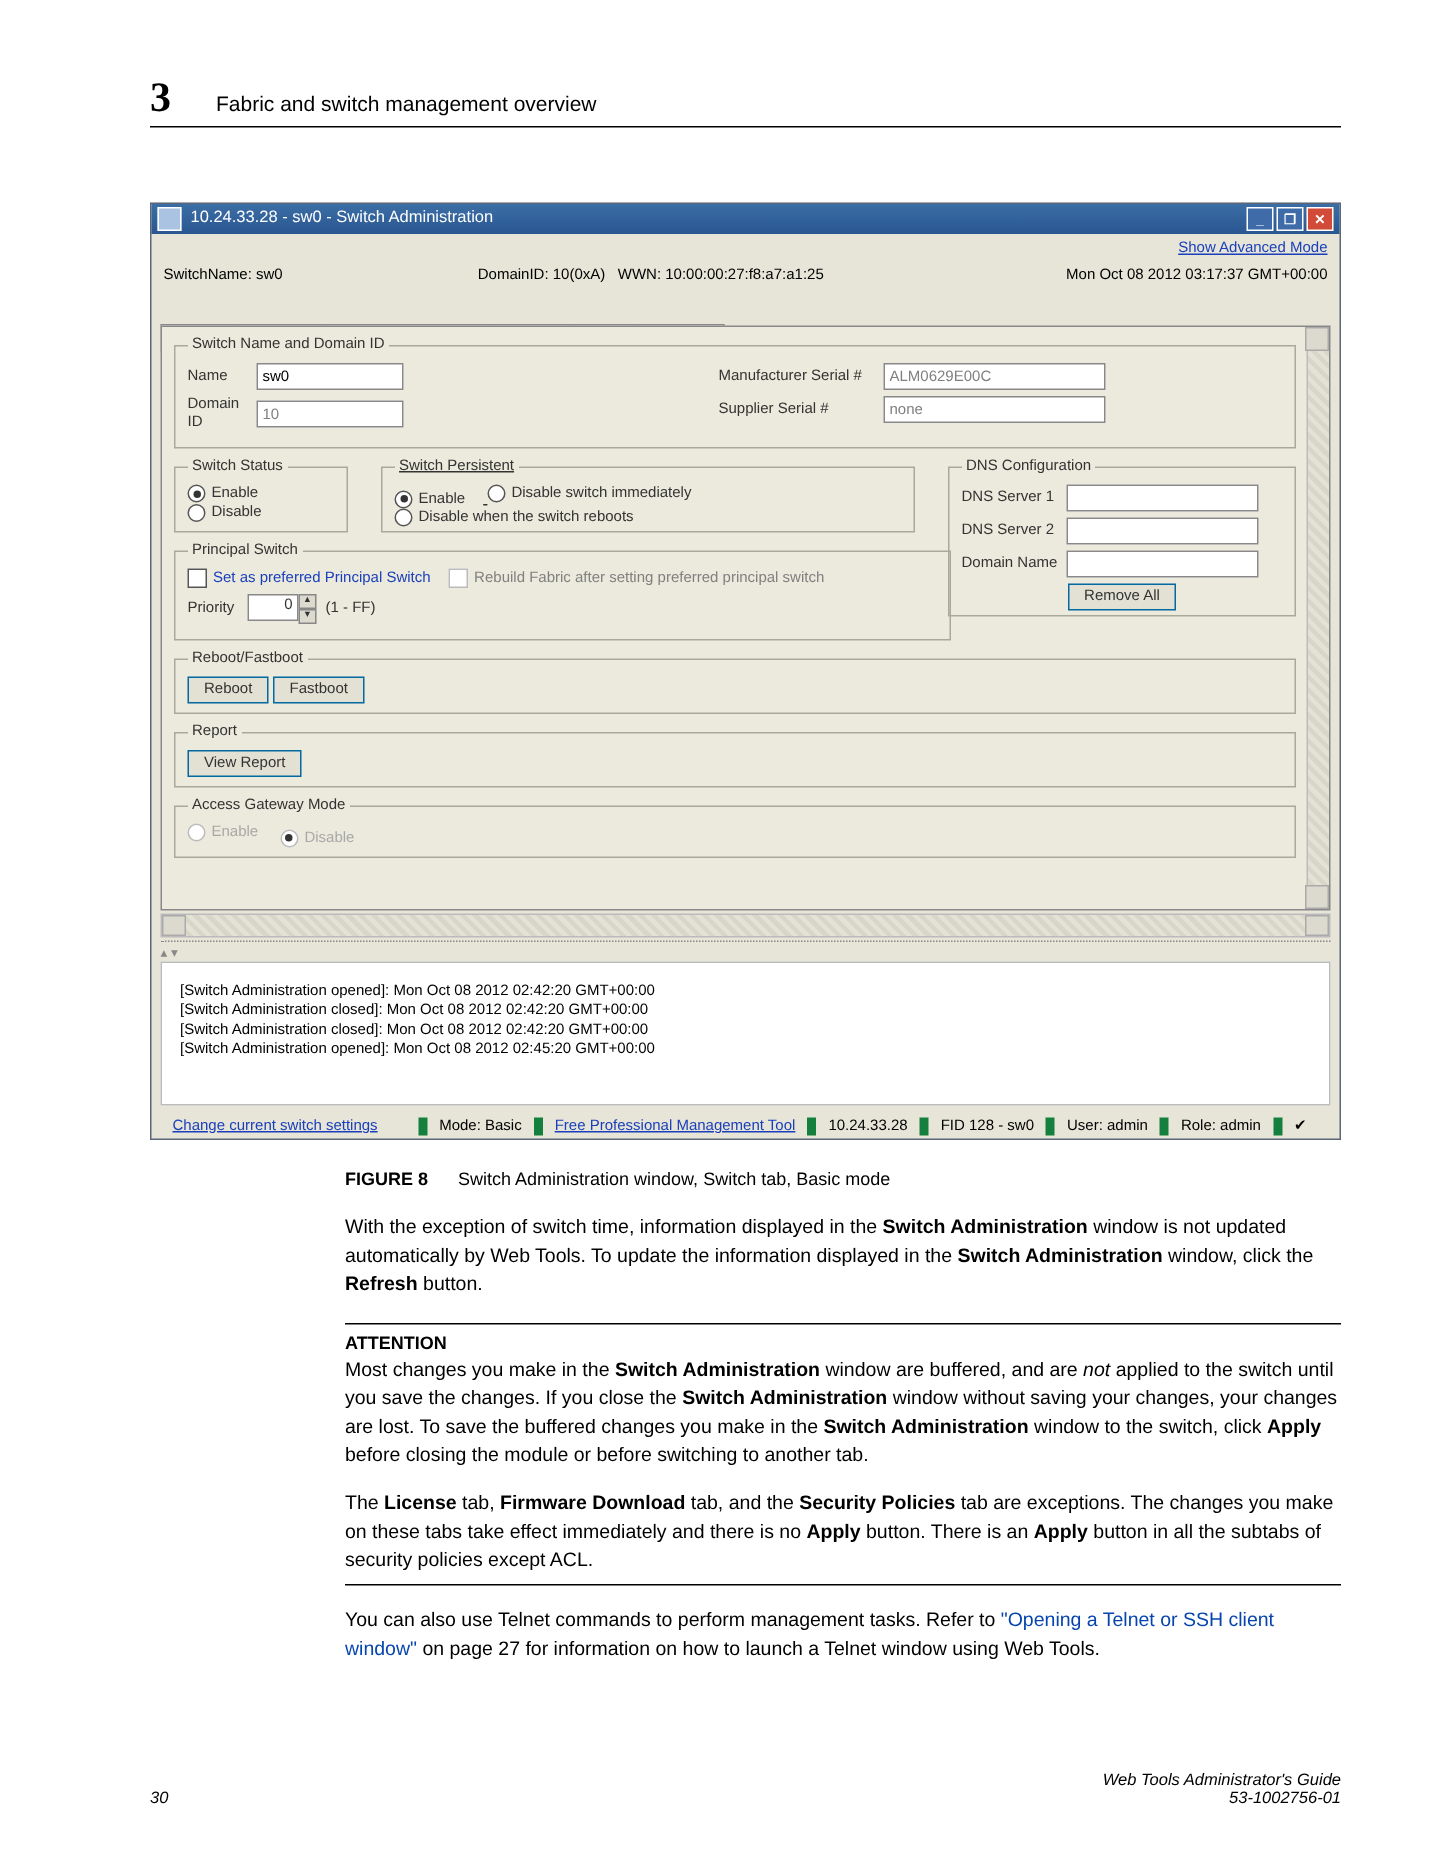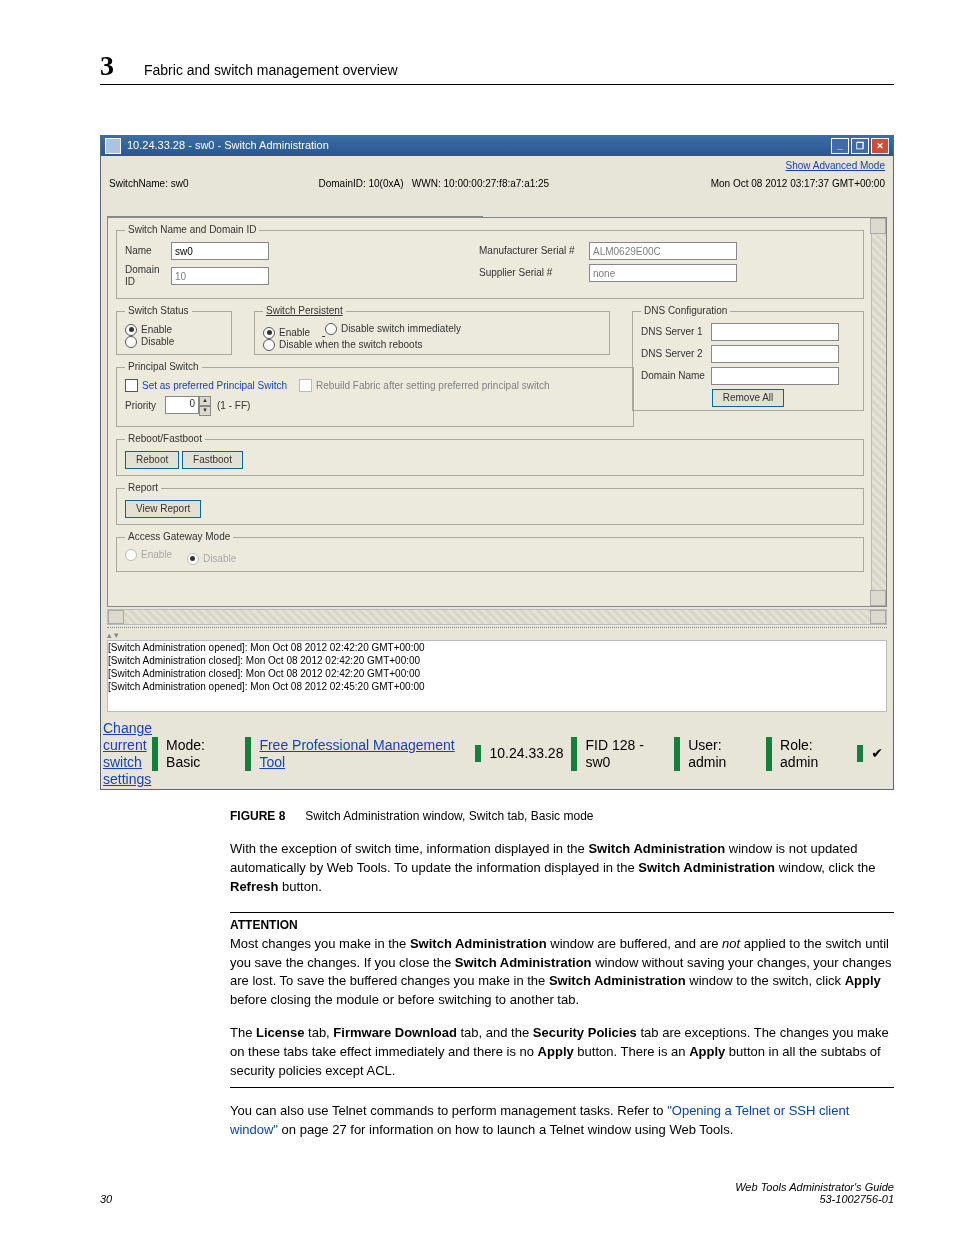--- a/index.html
+++ b/index.html
@@ -192,32 +192,32 @@
     margin: 2px 6px 0 6px;
     border-top: 1px dotted #888;
     padding-top: 2px;
     color: #888;
     font-size: 9px;
   }
   .log-area {
     margin: 0 6px;
     background: #fff;
     border: 1px solid #bbb;
-    padding: 0;
+    padding: 12px;
     font-size: 10px;
     line-height: 1.3;
     height: 70px;
   }
 
   .statusbar {
     margin: 6px 0 0 0;
     display: flex;
     align-items: center;
-    font-size: 14px;
-    padding: 2px 2px;
+    font-size: 10px;
+    padding: 2px 14px;
   }
   .statusbar .link { color:#1a3fbb; text-decoration:underline; }
   .statusbar .cell { border-left:6px solid #15803d; padding: 0 8px; }
   .statusbar .first { flex:1; }
 
   
   .content {
     margin-left: 130px;
     margin-top: 18px;
     font-size: 13px;

